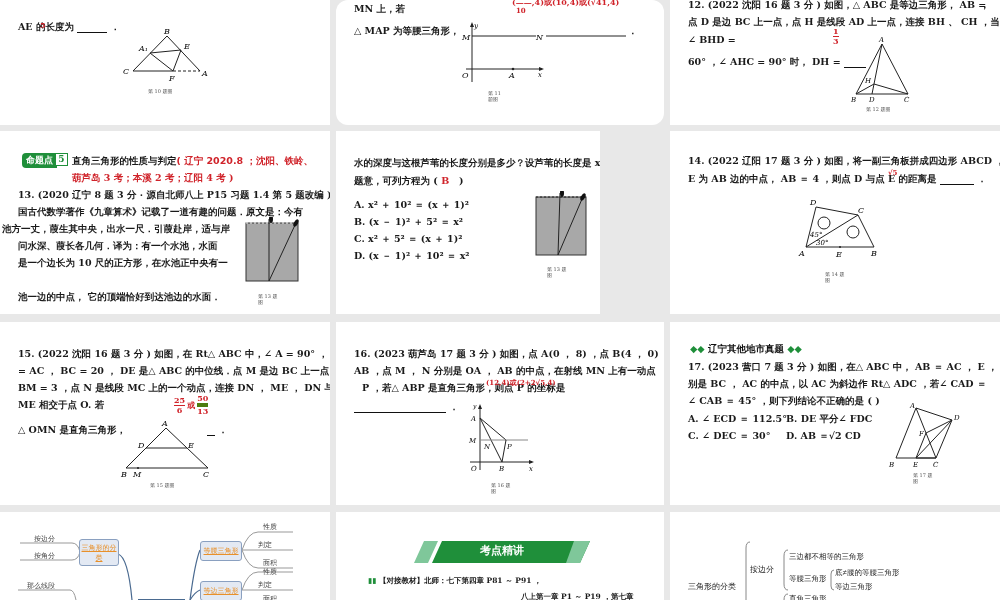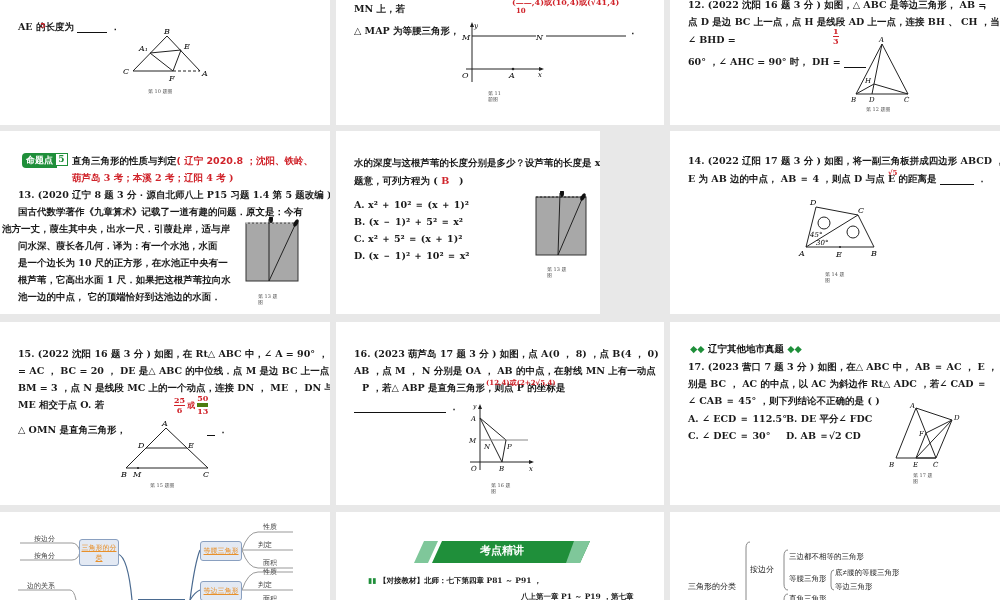--- a/index.html
+++ b/index.html
@@ -35,21 +35,21 @@
     <text x="49" y="8" font-size="8">B</text>
     <text x="24" y="25" font-size="8">A₁</text>
     <text x="69" y="23" font-size="8">E</text>
     <text x="8" y="48" font-size="8">C</text>
     <text x="54" y="55" font-size="8">F</text>
     <text x="87" y="50" font-size="8">A</text>
   </svg>
   <div class="cap" style="left:148px;top:88px;">第 10 题图</div>
 </div>
 
-<div class="slide" style="left:336px;top:0;width:328px;height:125px;">
+<div class="slide" style="left:336px;top:0;width:328px;height:125px;border-radius:12px;">
   <div class="txt" style="left:18px;top:2px;">MN 上，若</div>
   <div class="red" style="position:absolute;left:176px;top:-3px;font-size:8px;">(——,4)或(10,4)或(√41,4)</div>
   <div class="red" style="position:absolute;left:180px;top:6px;font-size:7px;">10</div>
   <div class="txt" style="left:18px;top:24px;">△ MAP 为等腰三角形，</div>
   <div class="txt" style="left:292px;top:24px;">．</div>
   <svg class="fig" style="left:120px;top:22px;" width="175" height="65">
     <line x1="16" y1="60" x2="16" y2="2" stroke="#222"></line>
     <polygon points="16,0 14,5 18,5" fill="#222"></polygon>
     <line x1="10" y1="47" x2="86" y2="47" stroke="#222"></line>
     <polygon points="88,47 83,45 83,49" fill="#222"></polygon>
@@ -95,21 +95,20 @@
 <div class="slide" style="left:0;top:131px;width:330px;height:183px;">
   <div class="tag" style="left:22px;top:22px;">命题点</div>
   <div class="tagnum" style="left:55px;top:22px;">5</div>
   <div class="txt" style="left:72px;top:23px;font-family:'DejaVu Sans',sans-serif;"><span>直角三角形的性质与判定</span><span class="red">( 辽宁 2020.8 ；沈阳、铁岭、</span></div>
   <div class="txt red" style="left:72px;top:40px;">葫芦岛 3 考；本溪 2 考；辽阳 4 考 )</div>
   <div class="txt" style="left:18px;top:57px;">13. (2020 辽宁 8 题 3 分 · 源自北师八上 P15 习题 1.4 第 5 题改编 ) 我</div>
   <div class="txt" style="left:18px;top:74px;">国古代数学著作《九章算术》记载了一道有趣的问题．原文是：今有</div>
   <div class="txt" style="left:2px;top:91px;">池方一丈，葭生其中央，出水一尺．引葭赴岸，适与岸</div>
   <div class="txt" style="left:18px;top:108px;">问水深、葭长各几何．译为：有一个水池，水面</div>
   <div class="txt" style="left:18px;top:125px;">是一个边长为 10 尺的正方形，在水池正中央有一</div>
-  <div class="txt" style="left:18px;top:142px;">根芦苇，它高出水面 1 尺．如果把这根芦苇拉向水</div>
   <div class="txt" style="left:18px;top:159px;">池一边的中点， 它的顶端恰好到达池边的水面．</div>
   <svg class="fig" style="left:245px;top:86px;background:#fff;" width="56" height="66">
     <rect x="1" y="6" width="52" height="58" fill="#a8a8a8" stroke="#333"></rect>
     <line x1="1" y1="6" x2="53" y2="6" stroke="#fff" stroke-dasharray="2,2"></line>
     <line x1="24" y1="64" x2="24" y2="2" stroke="#222"></line>
     <line x1="24" y1="64" x2="50" y2="8" stroke="#222"></line>
     <ellipse cx="26" cy="2" rx="2" ry="4" fill="#111"></ellipse>
     <ellipse cx="51" cy="6" rx="2" ry="4" fill="#111" transform="rotate(30 51 6)"></ellipse>
   </svg>
   <div class="cap" style="left:258px;top:162px;width:20px;white-space:normal;">第 13 题图</div>
@@ -257,21 +256,21 @@
     <path d="M190,88 Q195,80 200,78" stroke="#4a6a90" fill="none" stroke-width="1.2"></path>
     <line x1="138" y1="88" x2="185" y2="88" stroke="#4a6a90" stroke-width="2"></line>
     <path d="M242,38 Q248,20 258,20 L293,20" stroke="#999" fill="none"></path>
     <path d="M242,38 L293,38" stroke="#999" fill="none"></path>
     <path d="M242,38 Q248,56 258,56 L293,56" stroke="#999" fill="none"></path>
     <path d="M242,78 Q248,60 258,60 L293,60" stroke="#999" fill="none"></path>
     <path d="M242,78 L293,78" stroke="#999" fill="none"></path>
   </svg>
   <div class="mm" style="left:34px;top:22px;">按边分</div>
   <div class="mm" style="left:34px;top:39px;">按角分</div>
-  <div class="mm" style="left:27px;top:69px;">边的关系</div>
+  <div class="mm" style="left:27px;top:69px;">那么线段</div>
   <div class="mmbox" style="left:79px;top:27px;width:40px;height:27px;padding-top:3px;line-height:10px;white-space:normal;">三角形的分类</div>
   <div class="mmbox" style="left:200px;top:29px;width:42px;height:20px;line-height:18px;">等腰三角形</div>
   <div class="mmbox" style="left:200px;top:69px;width:42px;height:20px;line-height:18px;">等边三角形</div>
   <div class="mm" style="left:263px;top:10px;">性质</div>
   <div class="mm" style="left:258px;top:28px;">判定</div>
   <div class="mm" style="left:263px;top:46px;">面积</div>
   <div class="mm" style="left:263px;top:55px;">性质</div>
   <div class="mm" style="left:258px;top:68px;">判定</div>
   <div class="mm" style="left:263px;top:82px;">面积</div>
 </div>

